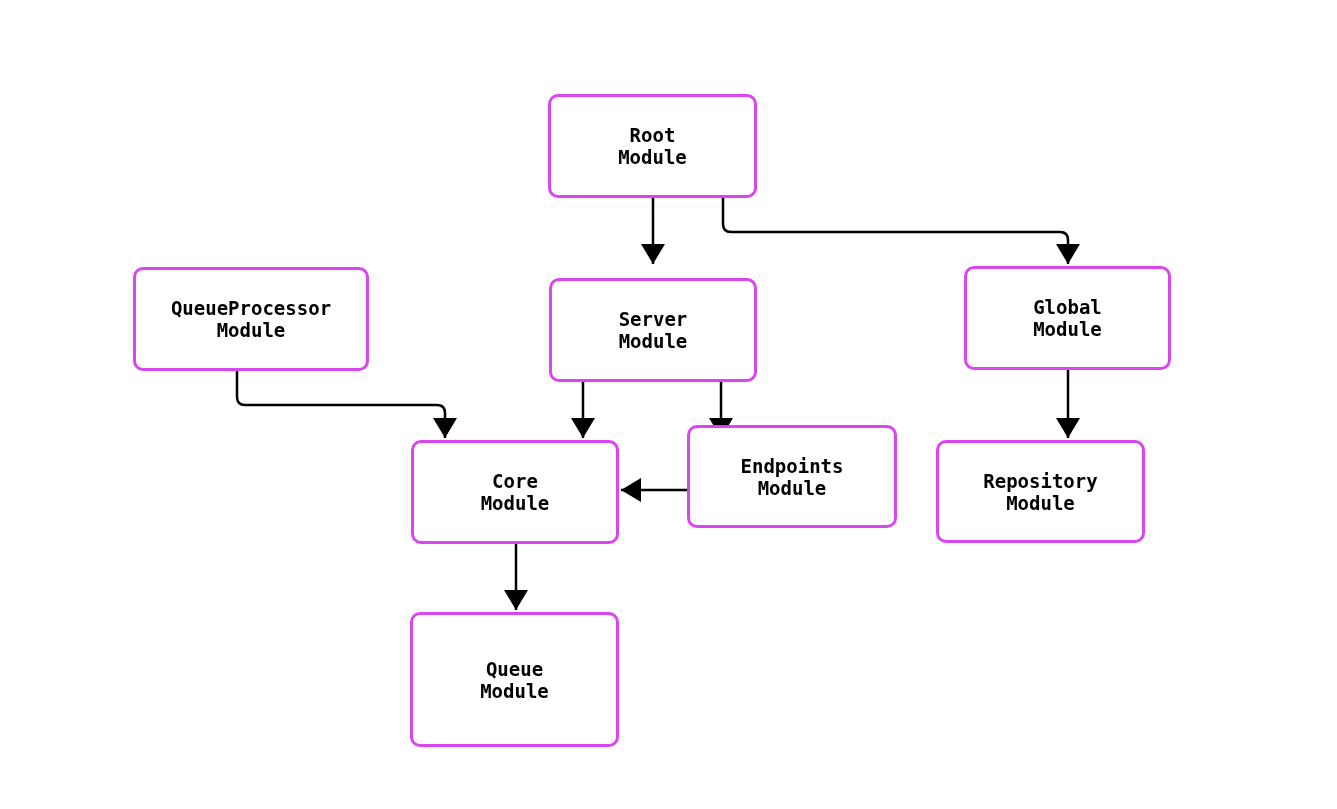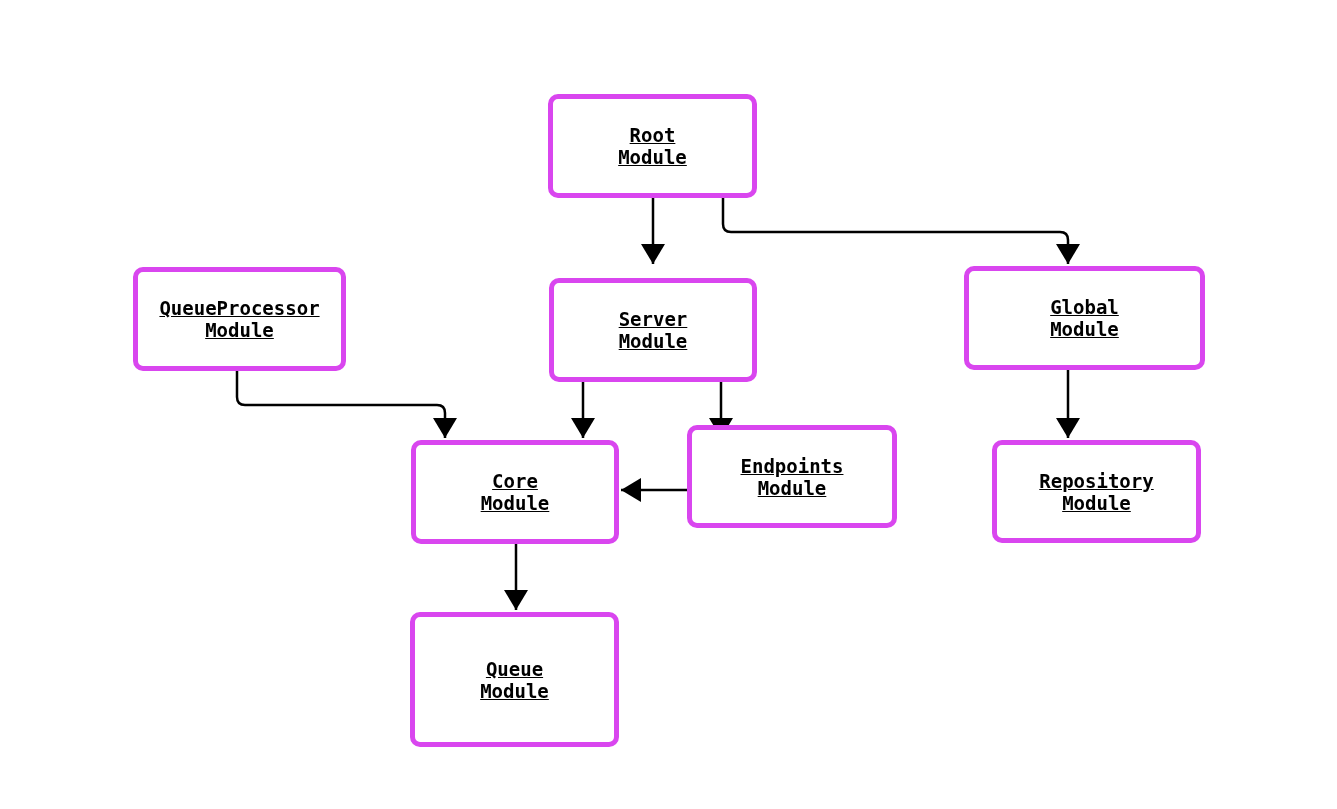--- a/index.html
+++ b/index.html
@@ -23,41 +23,40 @@
   .edge {
     fill: none;
     stroke: #000000;
     stroke-width: 2.5px;
   }
 
   .node {
     position: absolute;
     box-sizing: border-box;
     background: #ffffff;
-    border: 5px solid #d946ef;
+    border: 3px solid #d946ef;
     border-radius: 10px;
     display: flex;
     align-items: center;
     justify-content: center;
     text-align: center;
     font-weight: bold;
     font-size: 19px;
     line-height: 22px;
     color: #000000;
     white-space: pre-line;
-    text-decoration: underline;
   }
 
   .node-root          { left: 548px; top:  94px; width: 209px; height: 104px; }
-  .node-queueprocessor{ left: 133px; top: 267px; width: 213px; height: 104px; }
+  .node-queueprocessor{ left: 133px; top: 267px; width: 236px; height: 104px; }
   .node-server        { left: 549px; top: 266px; width: 208px; height: 104px; margin-top: 12px; }
-  .node-global        { left: 964px; top: 266px; width: 241px; height: 104px; }
+  .node-global        { left: 964px; top: 266px; width: 207px; height: 104px; }
   .node-core          { left: 411px; top: 440px; width: 208px; height: 104px; }
   .node-endpoints     { left: 687px; top: 425px; width: 210px; height: 103px; }
-  .node-repository    { left: 992px; top: 440px; width: 209px; height: 103px; text-align: center; }
+  .node-repository    { left: 936px; top: 440px; width: 209px; height: 103px; text-align: center; }
   .node-queue         { left: 410px; top: 612px; width: 209px; height: 135px; }
 </style>
 </head>
 <body>
 
 <div class="canvas">
 
   <svg class="edges-layer" width="1337" height="809" viewBox="0 0 1337 809" xmlns="http://www.w3.org/2000/svg">
     <defs>
       <marker id="arrowhead" viewBox="0 0 10 12" refX="10" refY="6" markerWidth="20" markerHeight="24" markerUnits="userSpaceOnUse" orient="auto-start-reverse">

